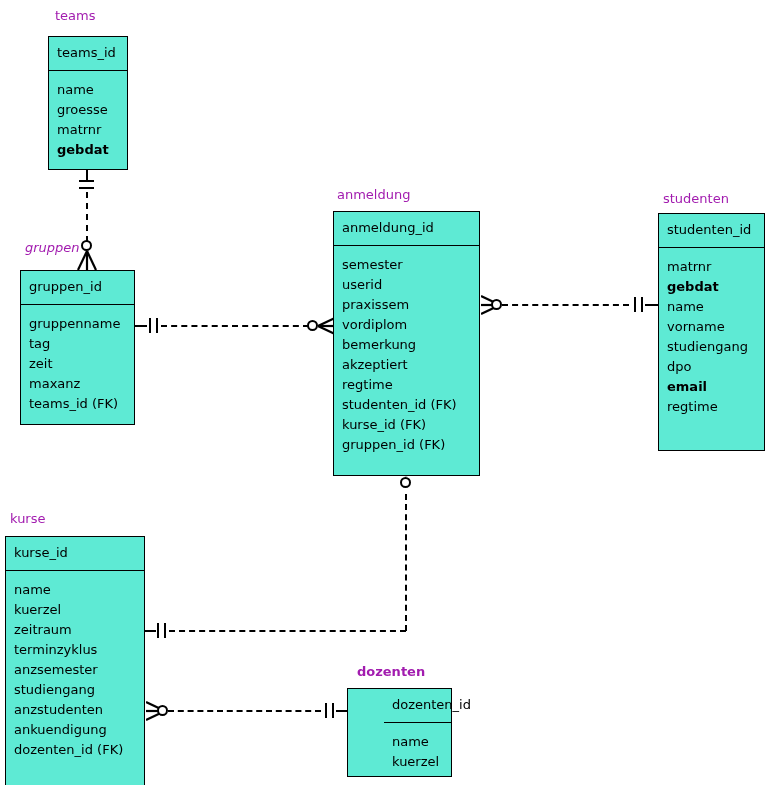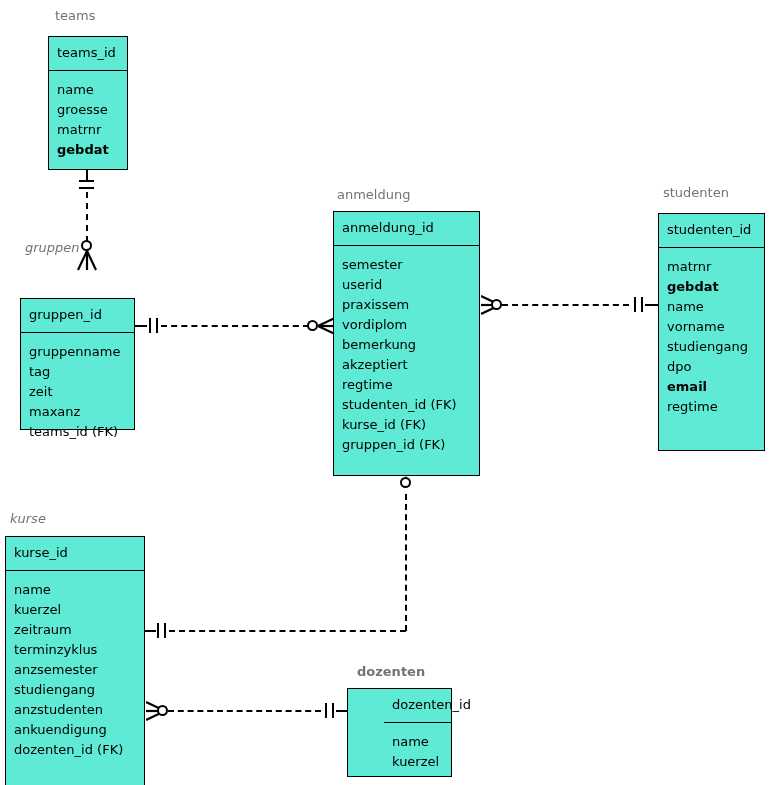--- a/index.html
+++ b/index.html
@@ -20,21 +20,21 @@
   .entity {
     position: absolute;
     box-sizing: border-box;
     border: 1.5px solid #000000;
     background: #5eead4;
     z-index: 5;
   }
   .entity-title {
     position: absolute;
     font-size: 13px;
-    color: #737373;
+    color: #a21caf;
     line-height: 15px;
     white-space: nowrap;
     z-index: 4;
   }
   .pk-block {
     box-sizing: border-box;
     border-bottom: 1.5px solid #000000;
     padding: 6px 8px 7px 8px;
   }
   .attr-block {
@@ -110,21 +110,21 @@
     </div>
     <div class="attr-block">
       <div class="field">name</div>
       <div class="field">groesse</div>
       <div class="field">matrnr</div>
       <div class="field bold">gebdat</div>
     </div>
   </div>
 
   <div class="entity-title" style="left:25px; top:240px;font-style:italic;">gruppen</div>
-  <div class="entity" id="ent-gruppen" style="left:20px; top:270px; width:115px; height:132px;margin-top:28px;">
+  <div class="entity" id="ent-gruppen" style="left:20px; top:270px; width:115px; height:155px;">
     <div class="pk-block">
       <div class="field">gruppen_id</div>
     </div>
     <div class="attr-block">
       <div class="field">gruppenname</div>
       <div class="field">tag</div>
       <div class="field">zeit</div>
       <div class="field">maxanz</div>
       <div class="field">teams_id (FK)</div>
     </div>
@@ -142,38 +142,38 @@
       <div class="field">vordiplom</div>
       <div class="field">bemerkung</div>
       <div class="field">akzeptiert</div>
       <div class="field">regtime</div>
       <div class="field">studenten_id (FK)</div>
       <div class="field">kurse_id (FK)</div>
       <div class="field">gruppen_id (FK)</div>
     </div>
   </div>
 
-  <div class="entity-title" style="left:663px; top:185px;">studenten</div>
+  <div class="entity-title" style="left:663px; top:191px;">studenten</div>
   <div class="entity" id="ent-studenten" style="left:658px; top:213px; width:107px; height:238px;">
     <div class="pk-block">
       <div class="field">studenten_id</div>
     </div>
     <div class="attr-block">
       <div class="field">matrnr</div>
       <div class="field bold">gebdat</div>
       <div class="field">name</div>
       <div class="field">vorname</div>
       <div class="field">studiengang</div>
       <div class="field">dpo</div>
       <div class="field bold">email</div>
       <div class="field">regtime</div>
     </div>
   </div>
 
-  <div class="entity-title" style="left:10px; top:511px;font-style:italic;">kurse</div>
+  <div class="entity-title" style="left:10px; top:511px;">kurse</div>
   <div class="entity" id="ent-kurse" style="left:5px; top:536px; width:140px; height:292px;">
     <div class="pk-block">
       <div class="field">kurse_id</div>
     </div>
     <div class="attr-block">
       <div class="field">name</div>
       <div class="field">kuerzel</div>
       <div class="field">zeitraum</div>
       <div class="field">terminzyklus</div>
       <div class="field">anzsemester</div>

